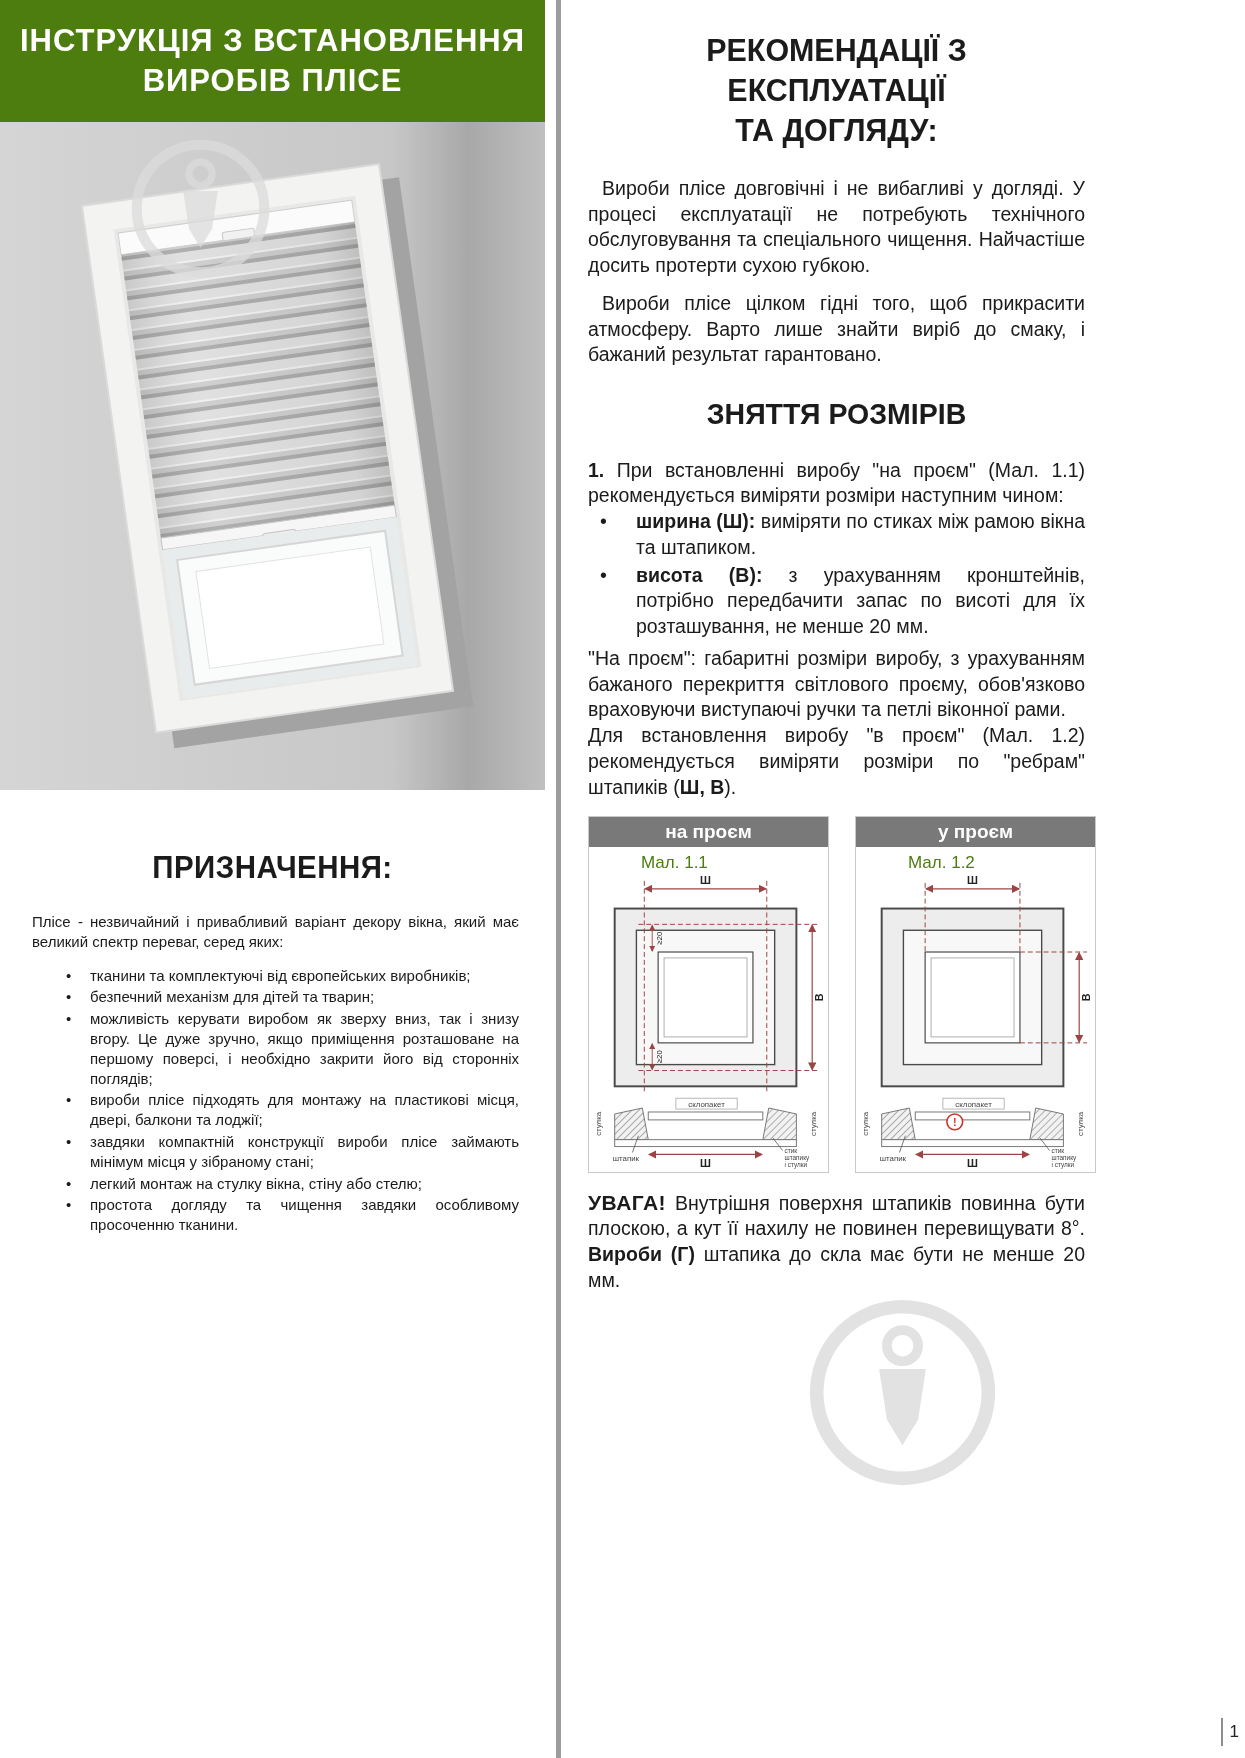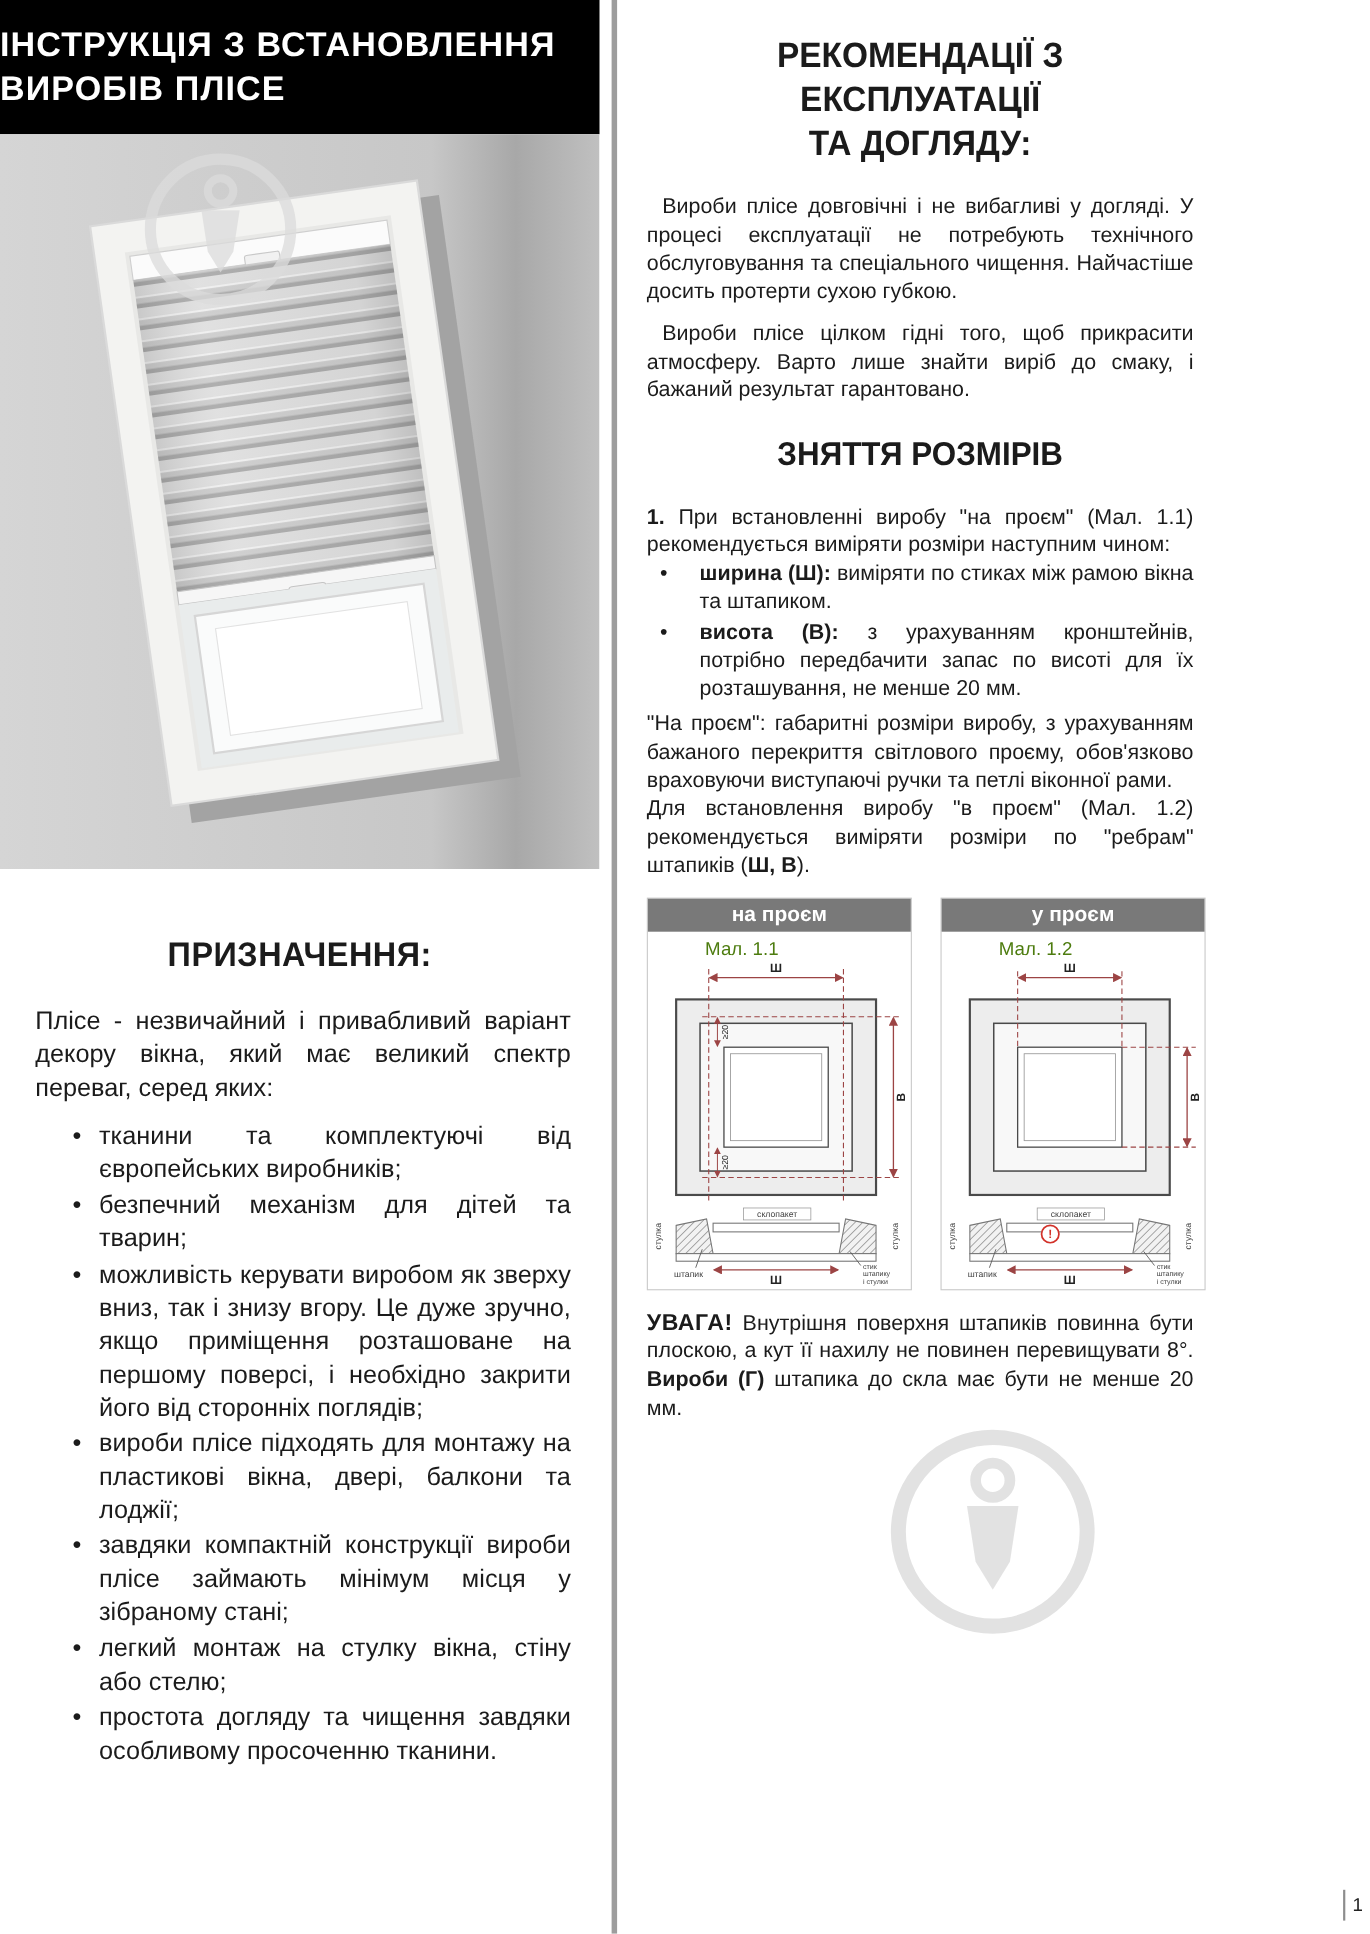--- a/index.html
+++ b/index.html
@@ -7,33 +7,33 @@
   body {
     width:1245px; height:1758px; position:relative;
     font-family:"Liberation Sans", sans-serif; color:#1b1b1b;
     overflow:hidden;
   }
   .page { position:absolute; inset:0; background:#fff; }
 
   
   .col-left { position:absolute; left:0; top:0; width:545px; }
   .banner {
-    height:122px; background:#000000; color:#fff;
-    display:flex; flex-direction:column; justify-content:center; align-items:flex-start;
+    height:122px; background:#4d7c0f; color:#fff;
+    display:flex; flex-direction:column; justify-content:center; align-items:center;
     font-weight:bold; font-size:31px; line-height:1.28; letter-spacing:1px;
     text-align:center; transform-origin:center;
   }
   .hero { width:545px; height:668px; position:relative; }
   .hero svg { display:block; width:100%; height:100%; }
 
   .purpose-title {
     margin-top:60px; text-align:center; font-size:31px; font-weight:bold;
     letter-spacing:0.5px; transform:scaleX(0.95);
   }
-  .left-body { padding:26px 26px 0 32px; font-size:23px; line-height:1.32; text-align:justify; }
+  .left-body { padding:26px 26px 0 32px; font-size:15px; line-height:1.32; text-align:justify; }
   .left-body p { margin-bottom:14px; }
   ul.plist { list-style:none; margin:2px 0 0 30px; }
   ul.plist li { position:relative; padding-left:28px; text-align:justify; margin-bottom:2px; }
   ul.plist li::before { content:"•"; position:absolute; left:4px; top:0; }
 
   
   .divider { position:absolute; left:556px; top:0; width:5px; height:1758px; background:#9d9d9d; }
 
   
   .col-right { position:absolute; left:588px; top:30px; width:497px; font-size:19.5px; line-height:1.32; }
@@ -140,21 +140,21 @@
     </div>
 
     <h2 class="purpose-title">ПРИЗНАЧЕННЯ:</h2>
 
     <div class="left-body">
       <p>Плісе - незвичайний і привабливий варіант декору вікна, який має великий спектр переваг, серед яких:</p>
       <ul class="plist">
         <li><span>тканини та комплектуючі від європейських виробників;</span></li>
         <li><span>безпечний механізм для дітей та тварин;</span></li>
         <li><span>можливість керувати виробом як зверху вниз, так і знизу вгору. Це дуже зручно, якщо приміщення розташоване на першому поверсі, і необхідно закрити його від сторонніх поглядів;</span></li>
-        <li><span>вироби плісе підходять для монтажу на пластикові вікна, двері, балкони та лоджії;</span></li>
+        <li><span>вироби плісе підходять для монтажу на пластикові місця, двері, балкони та лоджії;</span></li>
         <li><span>завдяки компактній конструкції вироби плісе займають мінімум місця у зібраному стані;</span></li>
         <li><span>легкий монтаж на стулку вікна, стіну або стелю;</span></li>
         <li><span>простота догляду та чищення завдяки особливому просоченню тканини.</span></li>
       </ul>
     </div>
   </div>
 
   <div class="divider"></div>
 
   <div class="col-right">

